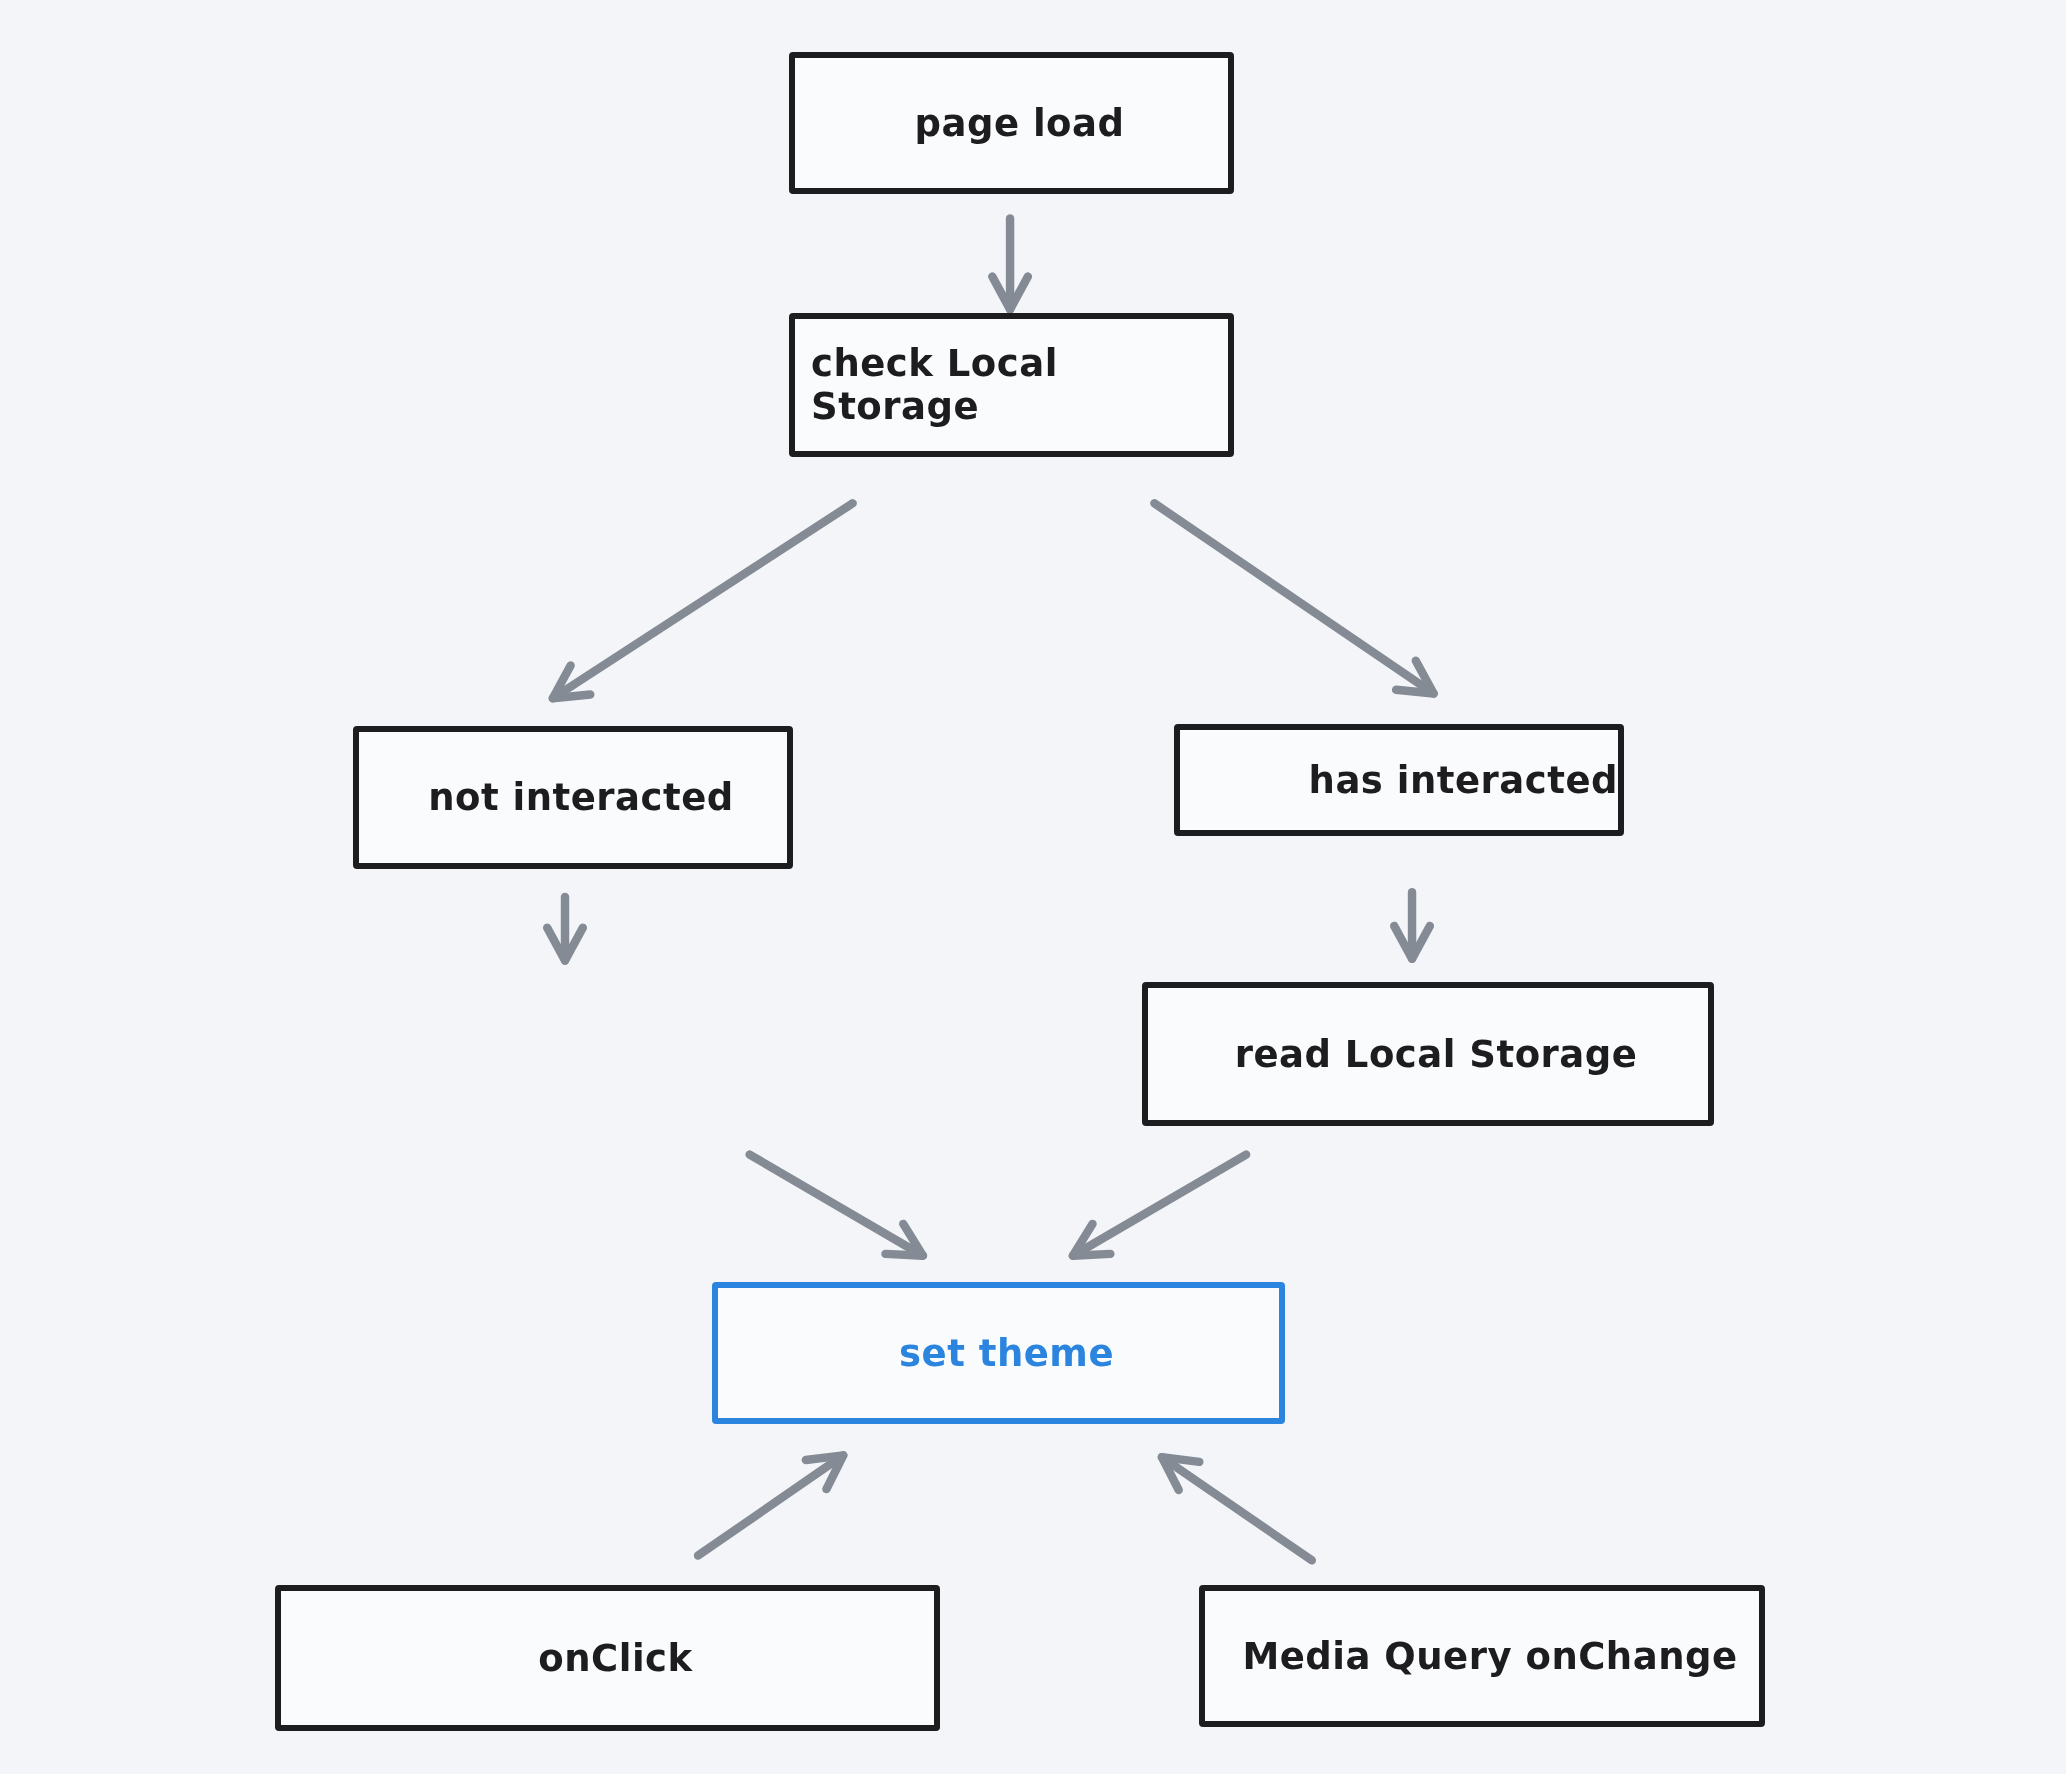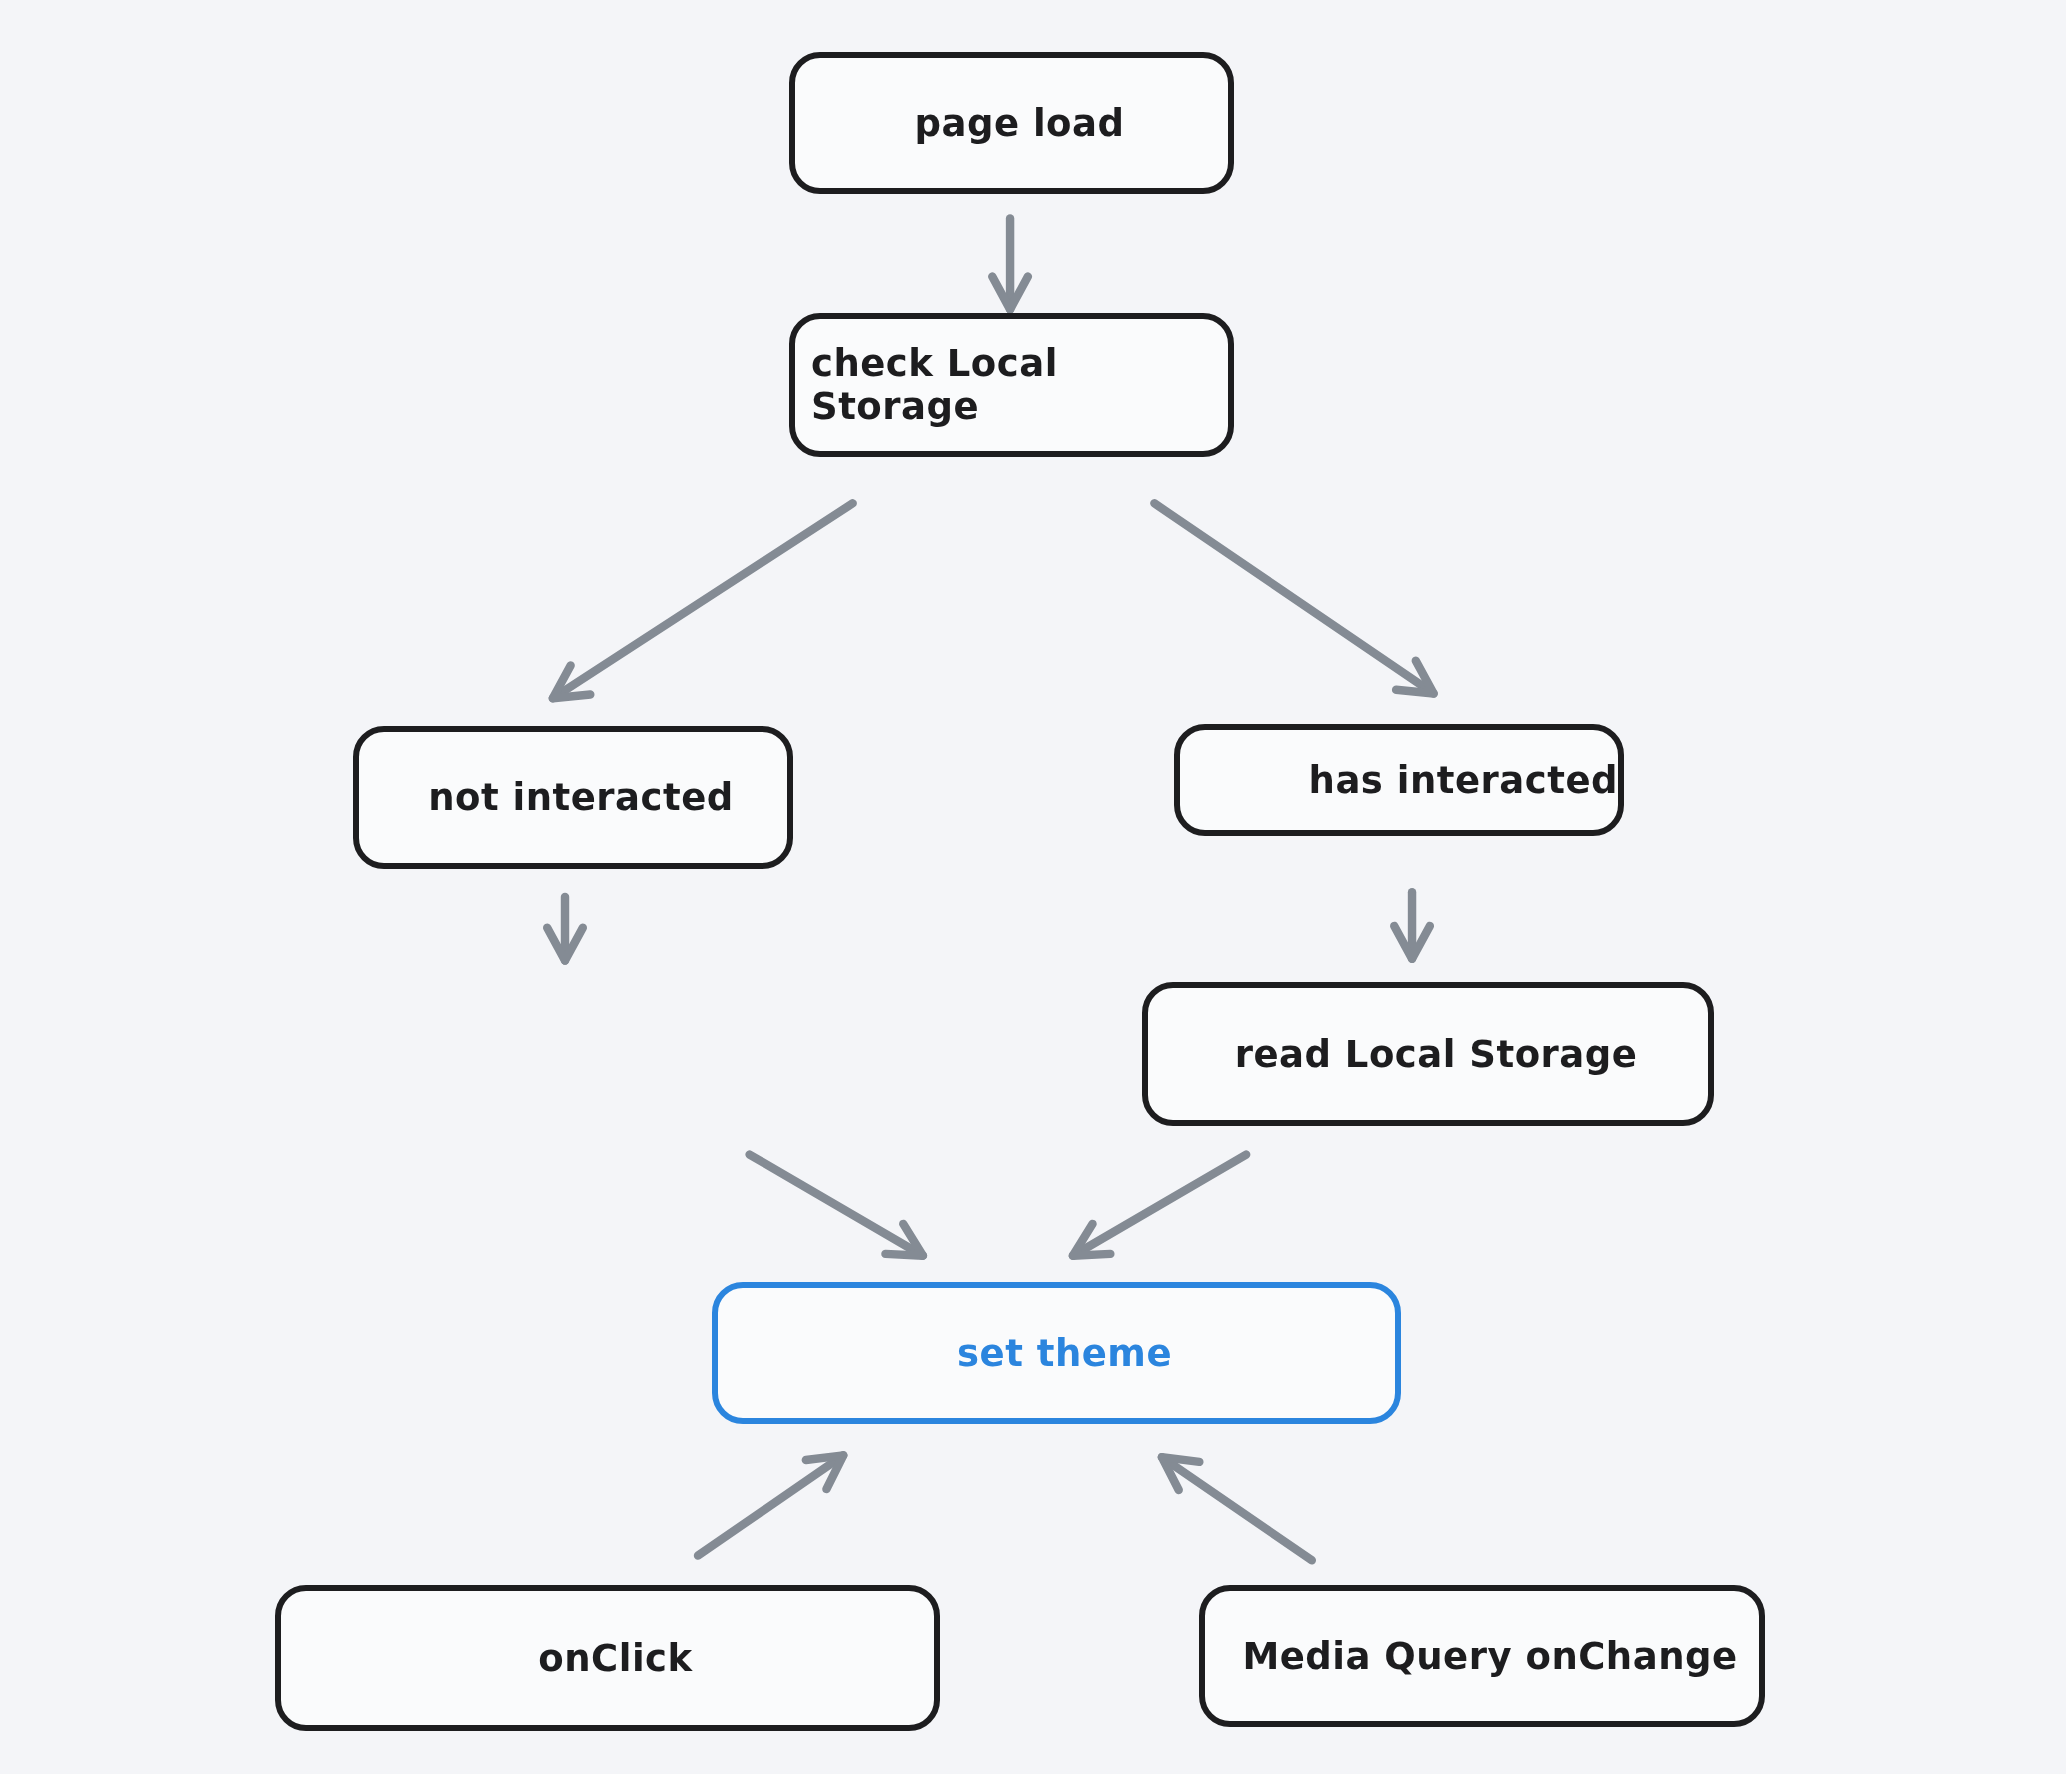--- a/index.html
+++ b/index.html
@@ -14,21 +14,21 @@
     width: 2067px; height: 1775px;
   }
   .edges-layer {
     position: absolute; left: 0; top: 0;
     width: 2067px; height: 1775px;
   }
   .node {
     position: absolute;
     box-sizing: border-box;
     border: 6.6px solid #1d1d1f;
-    border-radius: 31px;
+    border-radius: 4px;
     background: #fafbfc;
     display: flex;
     align-items: center;
     justify-content: center;
     font-weight: bold;
     font-size: 37px;
     letter-spacing: 0.5px;
     color: #1d1d1f;
     padding-left: 16px;
   }
@@ -44,21 +44,21 @@
     fill: none;
   }
 
   
   #n-page-load             { left: 789px;  top: 52px;   width: 445px; height: 142px; }
   #n-check-local-storage   { left: 789px;  top: 313px;  width: 445px; height: 144px; }
   #n-not-interacted        { left: 353px;  top: 726px;  width: 440px; height: 143px; }
   #n-has-interacted        { left: 1174px; top: 724px;  width: 450px; height: 112px; justify-content: flex-end; }
   #n-read-system-pref      { left: 279px;  top: 984px; width: 573px; height: 142px; }
   #n-read-local-storage    { left: 1142px; top: 982px; width: 572px; height: 144px; }
-  #n-set-theme             { left: 712px;  top: 1282px; width: 689px; height: 142px; text-align: center; }
+  #n-set-theme             { left: 712px;  top: 1282px; width: 573px; height: 142px; text-align: center; }
   #n-onclick               { left: 275px;  top: 1585px; width: 665px; height: 146px; }
   #n-media-query-onchange  { left: 1199px; top: 1585px; width: 566px; height: 142px; }
 </style>
 </head>
 <body>
 
 <div class="canvas">
 
   <svg class="edges-layer" viewBox="0 0 2206 1894" xmlns="http://www.w3.org/2000/svg">
     <g class="edge">

